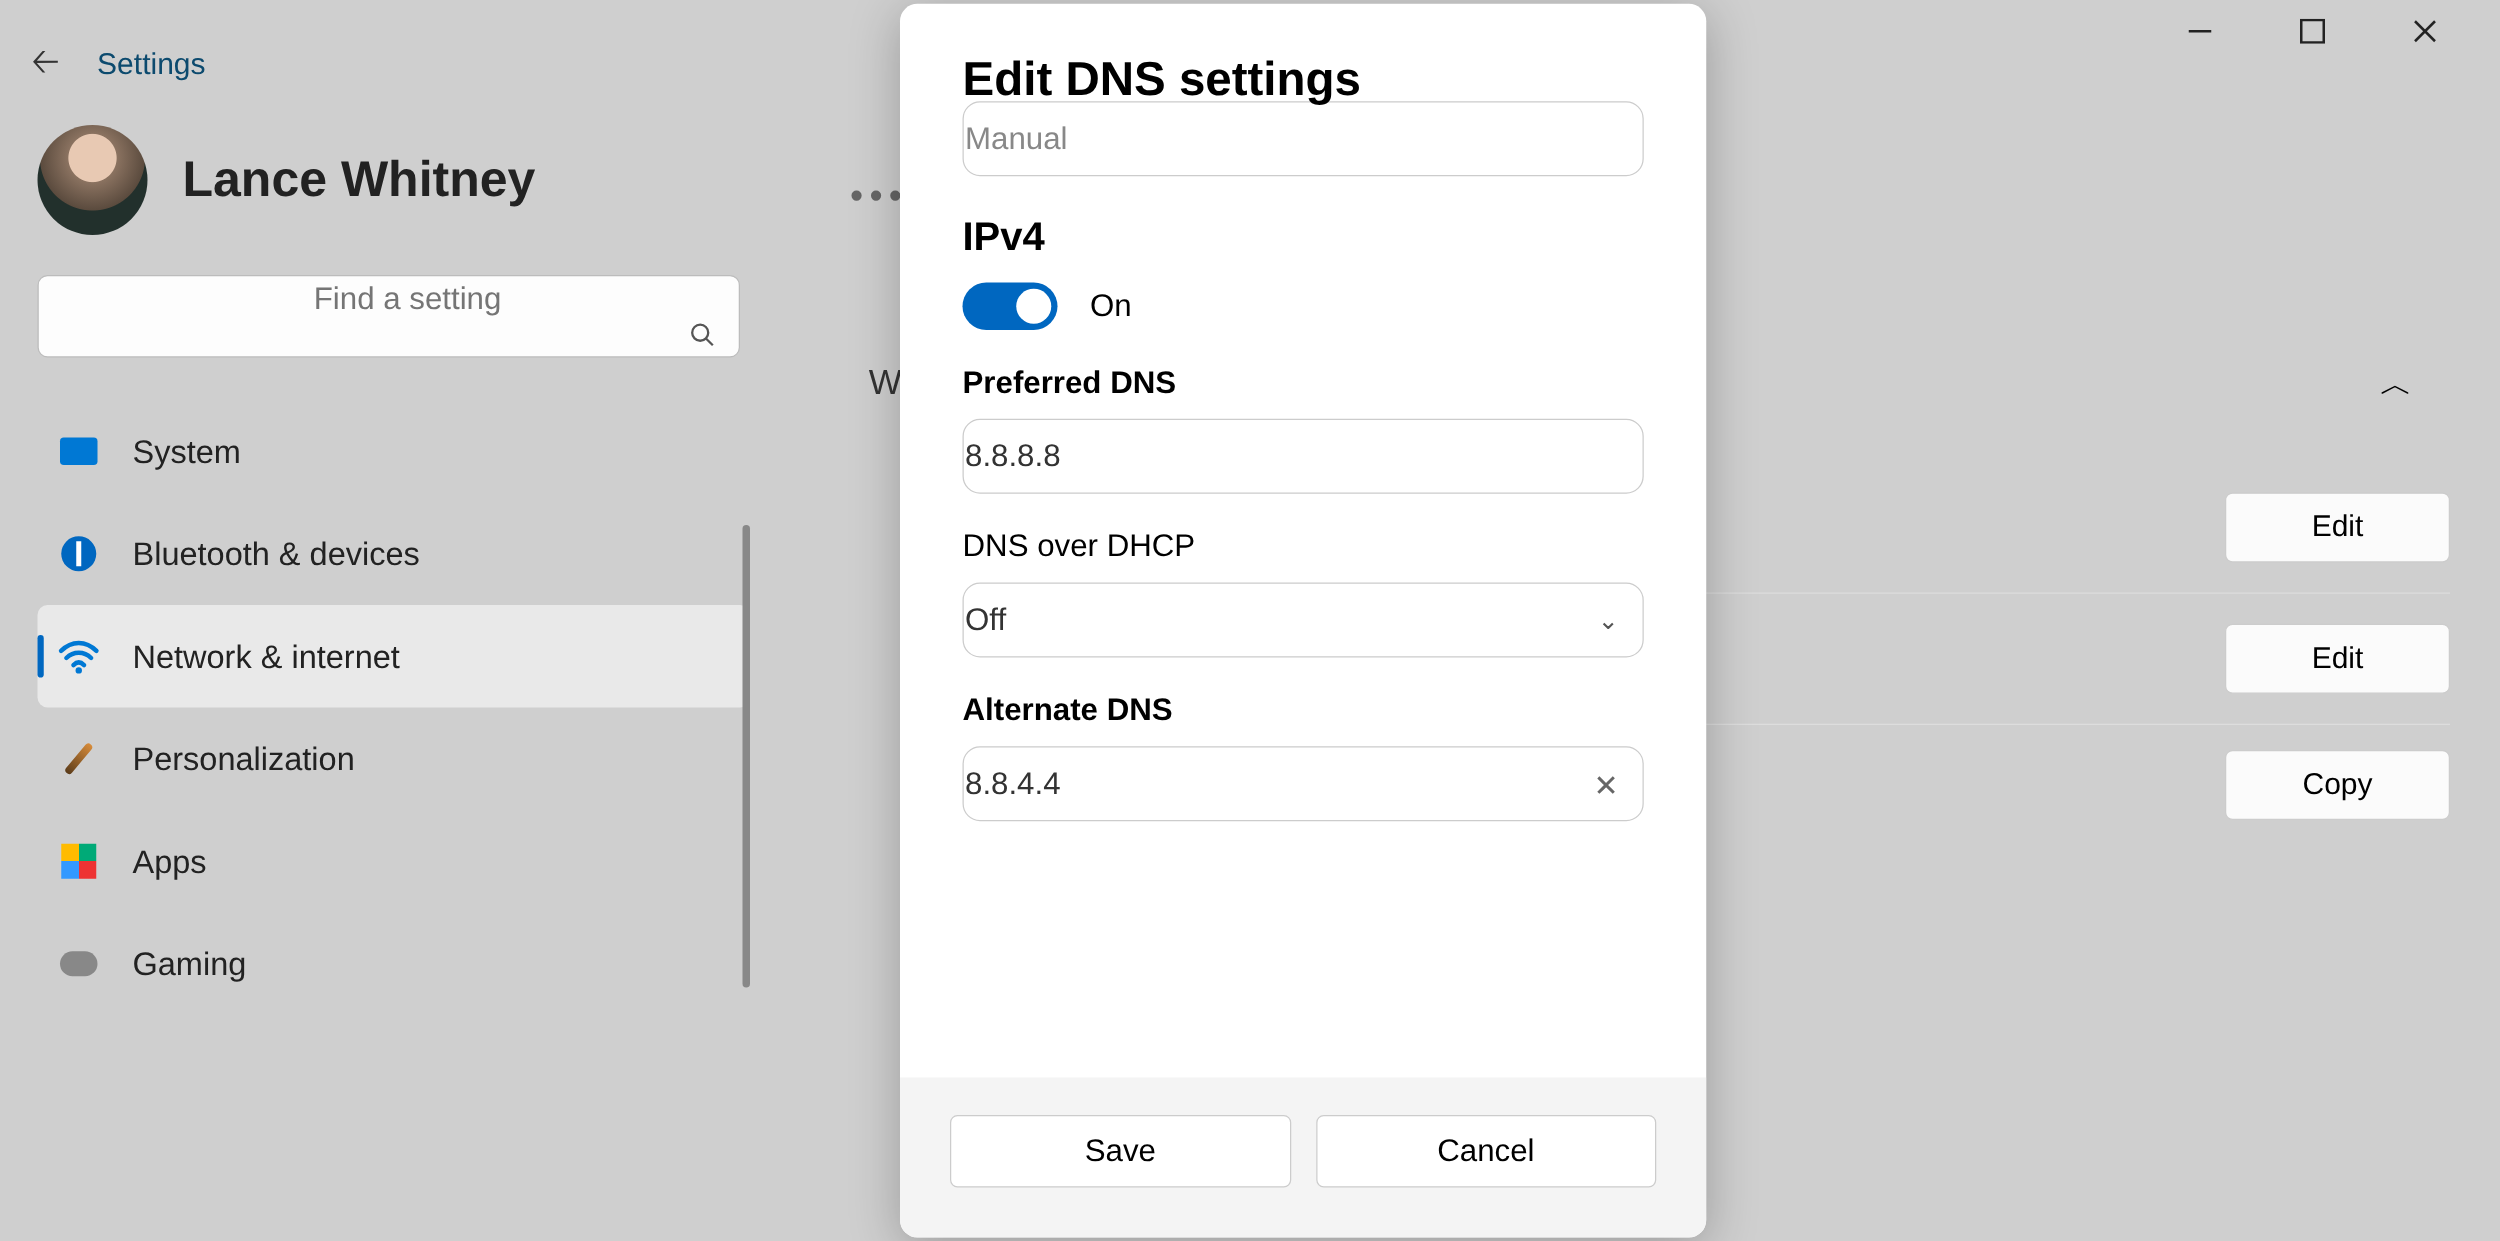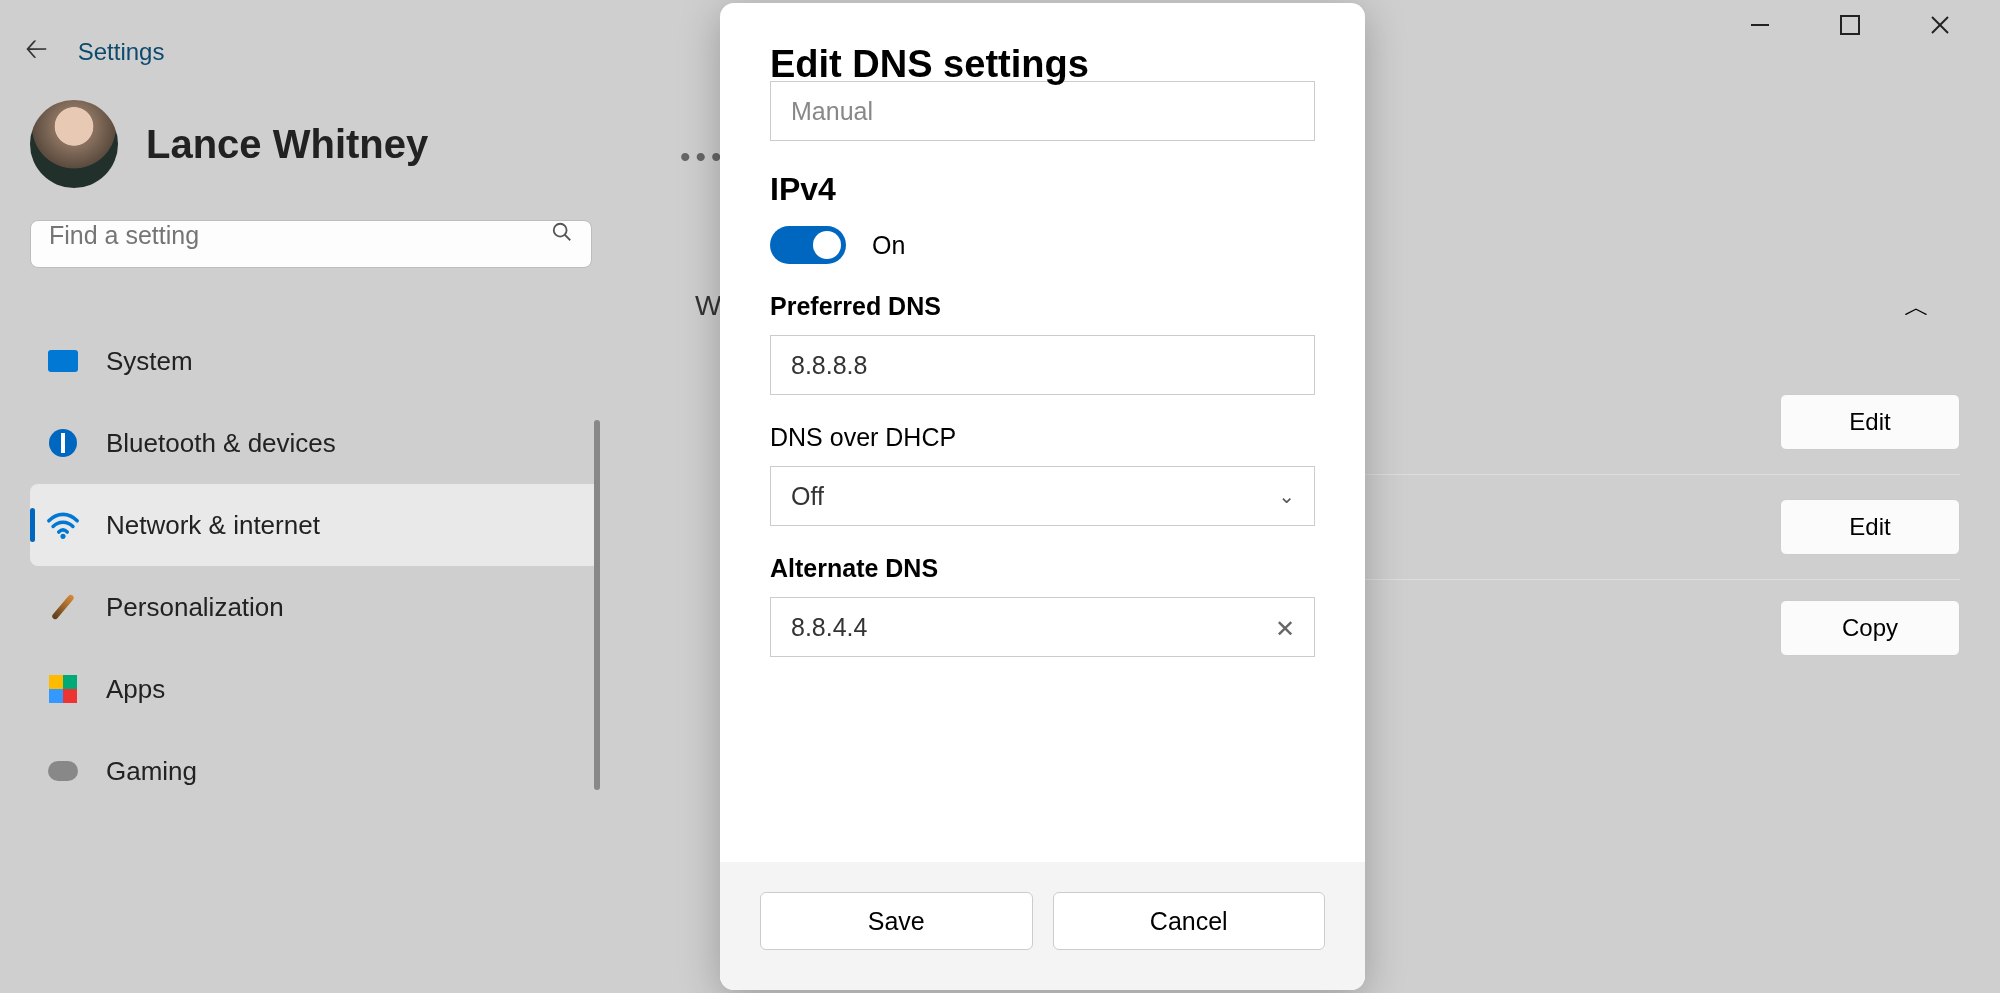--- a/index.html
+++ b/index.html
@@ -14,21 +14,21 @@
 .header { position:absolute; top:28px; left:25px; display:flex; align-items:center; gap:30px; }
 .back-arrow { font-size:28px; color:#333; }
 .header-title { font-size:24px; color:#0c4a6e; }
 
 
 .user-row { position:absolute; top:100px; left:30px; display:flex; align-items:center; gap:28px; }
 .avatar { width:88px; height:88px; border-radius:50%; background: radial-gradient(circle at 50% 30%, #e8c9b3 25%, #8a7260 26%, #5b4b3e 55%, #22302c 56%); }
 .user-name { font-size:40px; font-weight:600; color:#222; }
 
 
-.search-wrap { position:absolute; top:220px; left:30px; width:562px; height:48px; border:1px solid #bcbcbc; border-radius:8px; background:#fdfdfd; display:flex; align-items:flex-start; padding:0 18px; }
+.search-wrap { position:absolute; top:220px; left:30px; width:562px; height:66px; border:1px solid #bcbcbc; border-radius:8px; background:#fdfdfd; display:flex; align-items:flex-end; padding:0 18px;flex-direction:column; }
 .search-input { flex:1; border:none; outline:none; background:transparent; font-size:25px; color:#666; }
 .search-icon { font-size:22px; color:#555; }
 
 
 .sidebar { position:absolute; top:320px; left:30px; width:570px; }
 .nav-wrap { position:relative; }
 .nav-scroll { position:absolute; right:0; top:100px; width:6px; height:370px; background:#888; border-radius:4px; }
 .nav-item { display:flex; align-items:center; height:82px; padding-left:16px; gap:26px; border-radius:8px; position:relative;}
 .nav-item.active { background:#e9e9e9; }
 .nav-item.active::before { content:""; position:absolute; left:0; top:24px; bottom:24px; width:5px; background:#0067c0; border-radius:3px; }
@@ -50,21 +50,21 @@
 .card-row { position:absolute; right:40px; height:105px; display:flex; align-items:center; justify-content:space-between; border-bottom:1px solid #ddd; width:680px; }
 .card-row .val { font-size:26px; color:#444;}
 .card-row .ebtn { width:180px; height:56px; border:1px solid #ccc; border-radius:6px; background:#fbfbfb; font-size:24px; display:flex;align-items:center;justify-content:center; }
 .chevron { position:absolute; right:70px; top:290px; font-size:26px; }
 .props-list{position:absolute; left:1030px; top:450px; font-size:27px; color:#444; line-height:50px;}
 
 
 .dialog { position:absolute; left:720px; top:3px; width:645px; height:987px; background:#fff; border-radius:14px; box-shadow:0 8px 40px rgba(0,0,0,.25); display:flex; flex-direction:column; overflow:hidden;}
 .dlg-body{ padding:40px 50px 0 50px; flex:1; overflow:hidden;}
 .dlg-title { font-size:38px; font-weight:600; margin-bottom:25px;}
-.dlg-input, .dlg-select { width:100%; height:60px; border:1px solid #ccc; border-radius:0; padding:0 20px; font-size:25px; color:#333; background:#fff; display:flex; align-items:center;}
+.dlg-input, .dlg-select { width:100%; height:60px; border:1px solid #ccc; border-radius:14px; padding:0 1px; font-size:25px; color:#333; background:#fff; display:flex; align-items:center;}
 .cutfield { margin-top:-30px; margin-bottom:30px; color:#888; }
 .sect-h { font-size:32px; font-weight:600; margin:18px 0 18px; }
 .label { font-size:25px; font-weight:600; margin:28px 0 14px; }
 .toggle-row { display:flex; align-items:center; gap:26px; margin-bottom:10px;}
 .toggle { width:76px; height:38px; background:#0067c0; border-radius:20px; position:relative; }
 .toggle::after { content:""; position:absolute; right:5px; top:5px; width:28px; height:28px; border-radius:50%; background:#fff; }
 .toggle-state{ font-size:25px;}
 .sel-wrap{position:relative;}
 .sel-chev{position:absolute; right:20px; top:18px; font-size:20px; color:#555;}
 .clear-x{position:absolute; right:20px; top:18px; font-size:24px; color:#666;}

